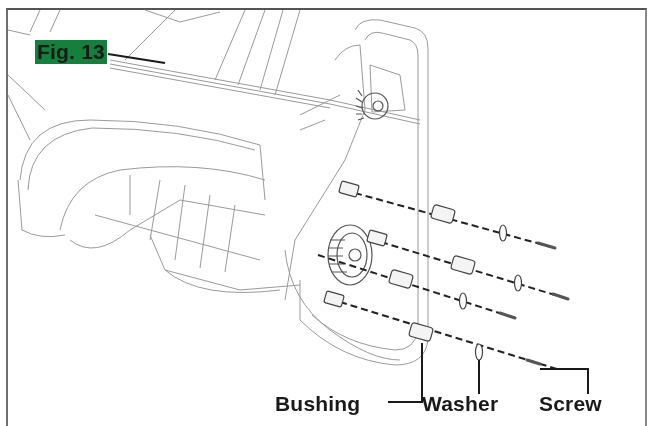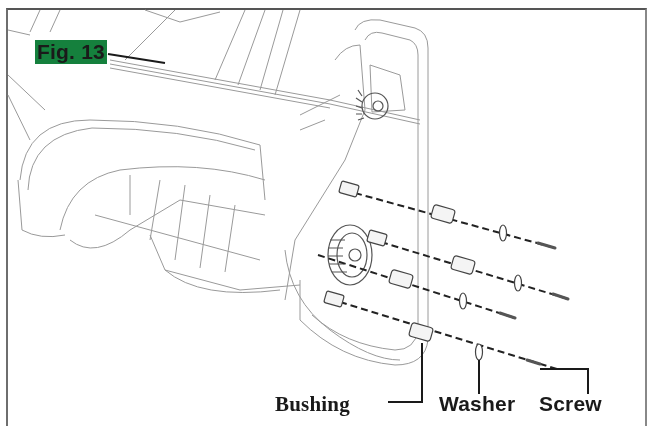--- a/index.html
+++ b/index.html
@@ -1,22 +1,22 @@
 <!DOCTYPE html>
 <html><head>
 <meta charset="utf-8">
 <style>
   html, body { margin:0; padding:0; background:#ffffff; }
   body { width:651px; height:426px; overflow:hidden; position:relative; font-family:"Liberation Sans", sans-serif; }
   .frame { position:absolute; left:6px; top:8px; width:641px; height:430px; border-left:2px solid #6e6e6e; border-top:2px solid #555; border-right:2px solid #888; box-sizing:border-box; }
   svg.art { position:absolute; left:0; top:0; }
   .label { position:absolute; font-weight:bold; color:#1a1a1a; font-size:21px; letter-spacing:0.2px; white-space:nowrap; }
   .fig { left:35px; top:40px; font-size:21px; background:#15803d; padding:0 2px; }
-  .bushing { left:275px; top:392px;font-family:Liberation Serif, serif; }
-  .washer { left:439px; top:392px; }
+  .bushing { left:275px; top:392px; }
+  .washer { left:422px; top:392px; }
   .screw { left:539px; top:392px; }
 </style>
 </head>
 <body>
 
 <div class="frame"></div>
 
 <svg class="art" width="651" height="426" viewBox="0 0 651 426">
   <g fill="none" stroke="#9a9a9a" stroke-width="1">
 

